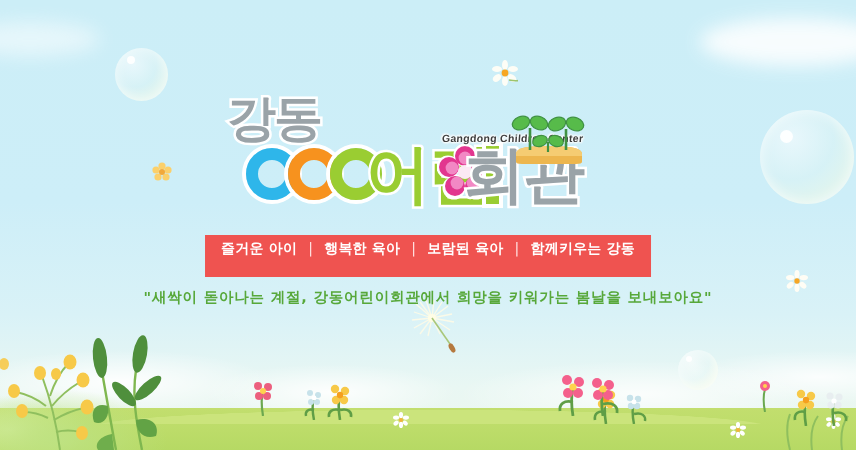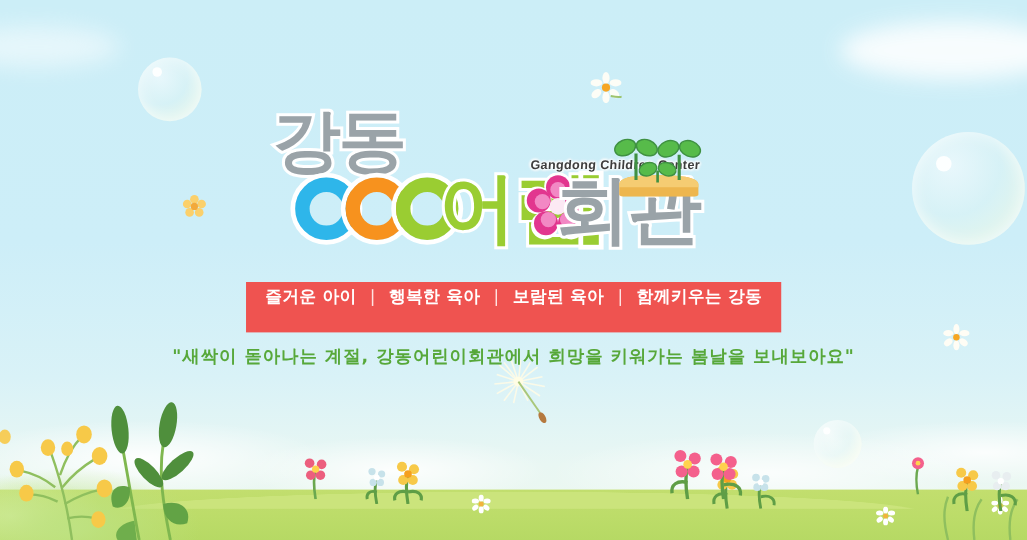--- a/index.html
+++ b/index.html
@@ -42,21 +42,21 @@
   #logo{position:absolute;left:0;top:96px;width:856px;height:130px;}
   .logo-inner{position:relative;width:420px;height:130px;margin:0 auto;}
 
   .kr-gray{
     color:#9aa3a8;
     -webkit-text-stroke:5px #ffffff;
     paint-order:stroke fill;
     font-weight:bold;
     letter-spacing:-2px;
   }
-  .lg-top{position:absolute;left:9px;top:-2px;font-size:57px;line-height:49px;
+  .lg-top{position:absolute;left:9px;top:-2px;font-size:49px;line-height:49px;
     font-family:"DejaVu Sans","Liberation Sans",sans-serif;}
   .lg-hoe{position:absolute;left:245px;top:48px;font-size:62px;line-height:62px;
     font-family:"DejaVu Sans","Liberation Sans",sans-serif;}
 
   .kr-green{
     color:#9acd32;
     -webkit-text-stroke:5px #ffffff;
     paint-order:stroke fill;
     font-weight:bold;
     letter-spacing:-2px;

